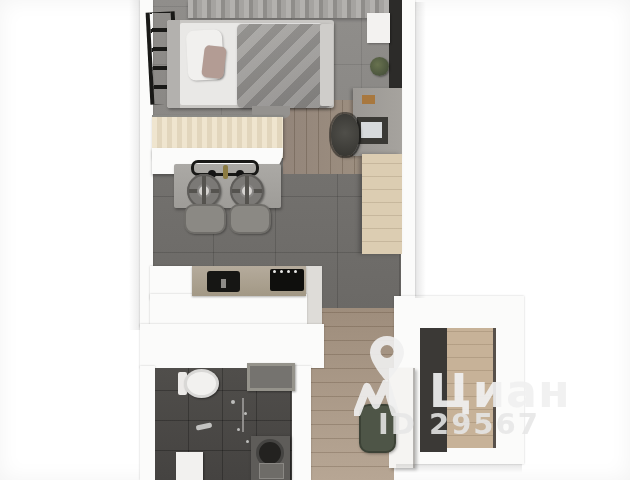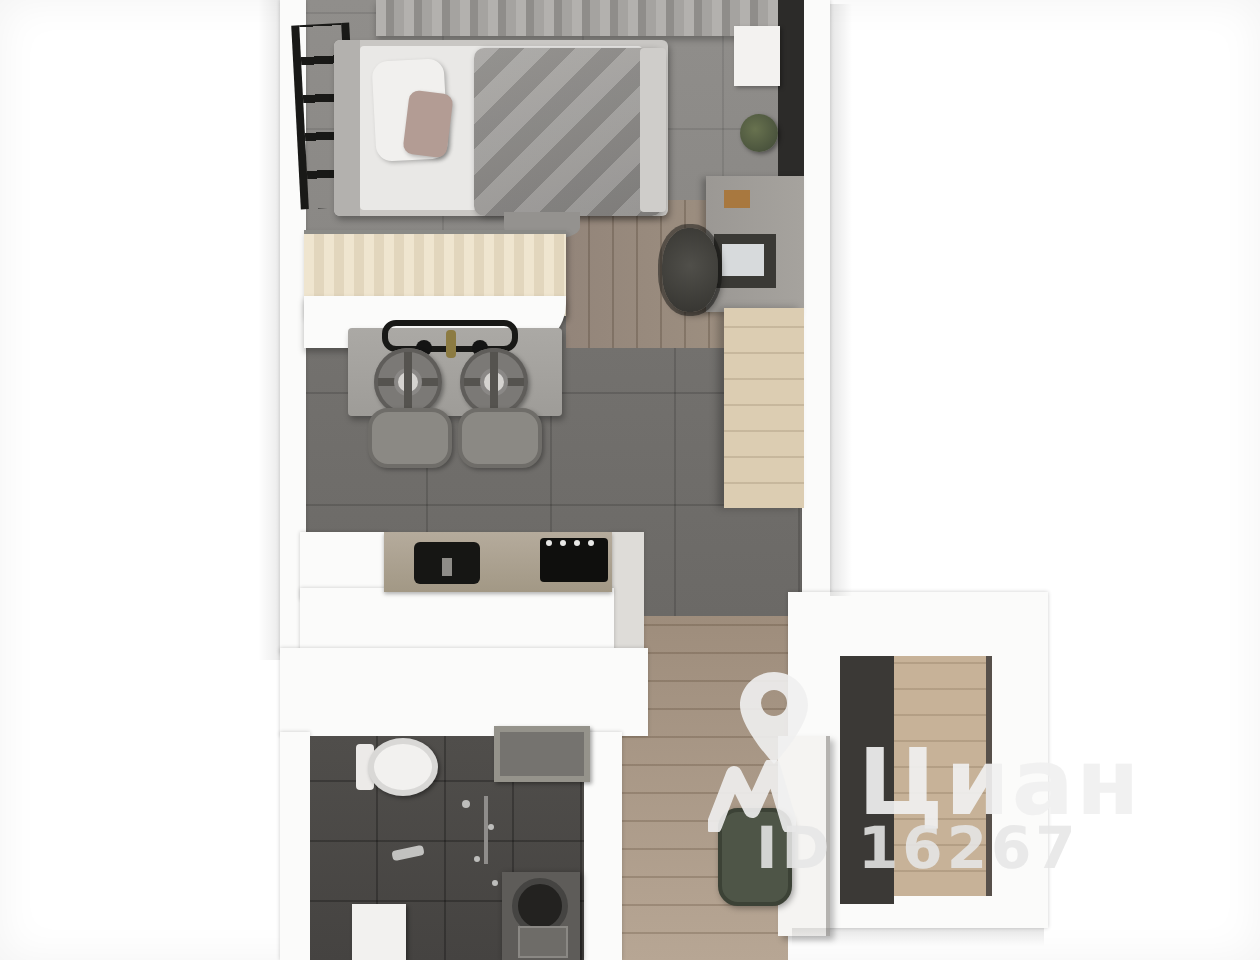--- a/index.html
+++ b/index.html
@@ -218,16 +218,16 @@
       <svg width="34" height="46" viewBox="0 0 34 46">
         <path fill="rgba(240,240,240,0.9)" fill-rule="evenodd" d="M17 0C7.6 0 0 7.4 0 16.6 0 28 17 46 17 46s17-18 17-29.4C34 7.4 26.4 0 17 0zm0 22a6.5 6.5 0 1 1 0-13 6.5 6.5 0 0 1 0 13z"></path>
       </svg>
     </div>
     <div class="a" style="left:354px;top:380px;">
       <svg width="44" height="36" viewBox="0 0 44 36">
         <path d="M3 33 L13 7 L22 25 L32 3 L41 33" fill="none" stroke="rgba(240,240,240,0.9)" stroke-width="8" stroke-linejoin="round" stroke-linecap="round"></path>
       </svg>
     </div>
     <div class="a wm-brand" style="left:429px;top:368px;">Циан</div>
-    <div class="a wm-id" style="left:378px;top:410px;">ID 16267</div>
+    <div class="a wm-id" style="left:378px;top:410px;">ID 29567</div>
   </div>
 
 </div>
 
 </body></html>

